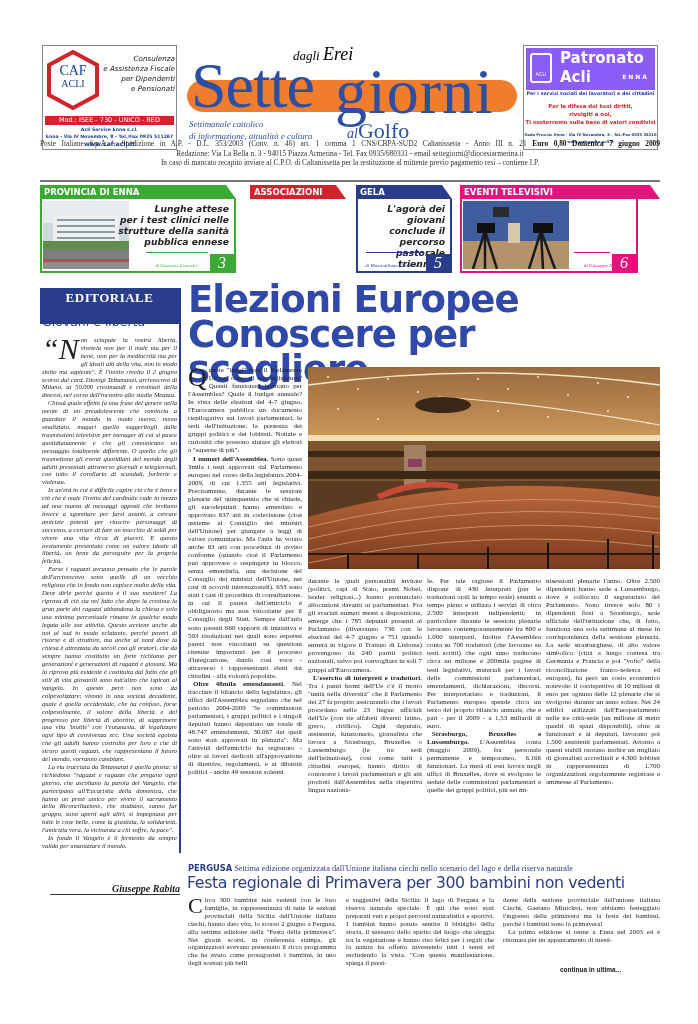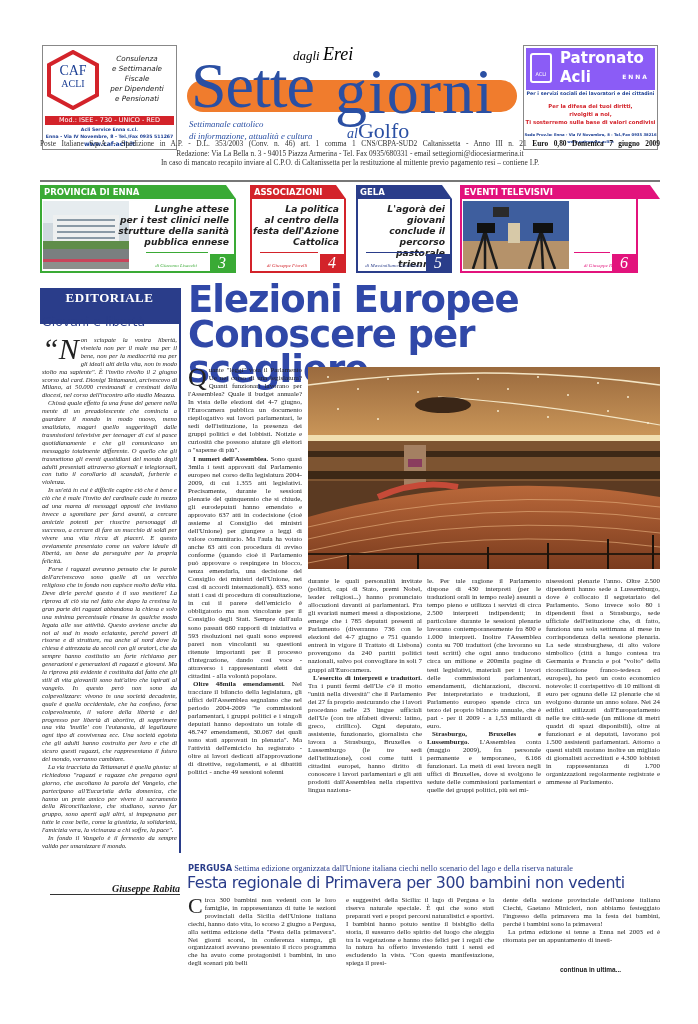--- a/index.html
+++ b/index.html
@@ -3,21 +3,21 @@
 <meta charset="utf-8">
 <style>
   * { box-sizing: border-box; margin: 0; padding: 0; }
   html, body { width: 698px; height: 1024px; background: #ffffff; overflow: hidden; }
   body { position: relative; font-family: "Liberation Serif", "DejaVu Serif", serif; color: #1a1a1a; }
   .abs { position: absolute; }
 
   
   .ad-left { left: 42px; top: 45px; width: 135px; height: 105px; border: 1px solid #888; background: #fff; }
   .caf-hex { position: absolute; left: 4px; top: 4px; width: 52px; height: 60px; }
-  .caf-text { position: absolute; left: 56px; top: 8px; width: 76px; text-align: center; font-family: "DejaVu Sans", sans-serif; font-style: italic; font-size: 7.2px; line-height: 10px; color: #222; }
+  .caf-text { position: absolute; left: 56px; top: 8px; width: 76px; text-align: right; font-family: "DejaVu Sans", sans-serif; font-style: italic; font-size: 7.2px; line-height: 10px; color: #222; }
   .caf-bar { position: absolute; left: 2px; right: 2px; top: 70px; height: 9px; background: #d3232a; color: #fff; font-family: "DejaVu Sans", sans-serif; font-size: 6.5px; text-align: center; line-height: 9px; }
   .caf-addr { position: absolute; left: 0; right: 0; top: 80px; text-align: center; font-family: "DejaVu Sans", sans-serif; font-size: 4.6px; line-height: 7px; color: #1c3f94; font-weight: bold; }
   .caf-addr .web { font-size: 6.2px; }
 
   .masthead { left: 185px; top: 42px; width: 335px; height: 108px; }
   .mh-band { position: absolute; left: 2px; top: 38px; width: 330px; height: 32px; background: #f07c2d; border-radius: 16px; }
   .mh-sette { position: absolute; left: 6px; top: 12px; font-family: "Liberation Serif", serif; font-size: 64px; color: #2a4fa3; letter-spacing: -1px; line-height: 64px; }
   .mh-giorni { position: absolute; left: 150px; top: 18px; font-family: "Liberation Serif", serif; font-size: 64px; color: #2a4fa3; letter-spacing: 1px; line-height: 64px; }
   .mh-dagli { position: absolute; left: 108px; top: 2px; font-family: "Liberation Serif", serif; font-style: italic; font-size: 13px; color: #000000; }
   .mh-dagli b { font-size: 18px; font-weight: normal; }
@@ -88,21 +88,21 @@
 <div class="abs ad-left">
   <svg class="caf-hex" viewBox="0 0 52 60">
     <polygon points="26,2 50,15 50,45 26,58 2,45 2,15" fill="#fff" stroke="#d3232a" stroke-width="4"></polygon>
   </svg>
   <div class="abs" style="left:4px;top:18px;width:52px;text-align:center;font-family:'Liberation Serif',serif;color:#1c3f94;font-size:14px;line-height:14px;">
     <div>CAF</div>
     <div style="font-size:10px;line-height:11px;">ACLI</div>
   </div>
   <div class="caf-text">
     <div>Consulenza</div>
-    <div>e Settimanale Fiscale</div>
+    <div>e Assistenza Fiscale</div>
     <div>per Dipendenti</div>
     <div>e Pensionati</div>
   </div>
   <div class="caf-bar">Mod.: ISEE - 730 - UNICO - RED</div>
   <div class="caf-addr">
     <div>Acli Service Enna s.r.l.</div>
     <div>Enna - Via IV Novembre, 8 - Tel./Fax 0935 511267</div>
     <div class="web">www.caf.acli.it</div>
   </div>
 </div>
@@ -178,31 +178,20 @@
     <div class="t-author" style="left:100px;width:68px;color:#3aaa35;">di Giacomo Lisacchi</div>
     <div class="t-num" style="background:#3aaa35;">3</div>
   </div>
 </div>
 
 <div class="teaser" style="left:250px;width:96px;">
   <svg class="abs" style="left:0;top:0;" width="96" height="14">
       <polygon points="0,0 86,0 96,14 0,14" fill="#d3232a"></polygon>
     </svg>
   <div class="t-head">ASSOCIAZIONI</div>
-  <div class="t-body" style="border-color:#d3232a;">
-    <div class="t-title" style="top:4px;">
-      <div>La politica</div>
-      <div>al centro della</div>
-      <div>festa dell'Azione</div>
-      <div>Cattolica</div>
-    </div>
-    <div class="abs" style="left:8px;right:26px;bottom:18px;height:1px;background:#d3232a;"></div>
-    <div class="t-author" style="left:4px;width:62px;color:#d3232a;">di Giuseppe Fiorelli</div>
-    <div class="t-num" style="background:#d3232a;">4</div>
-  </div>
 </div>
 
 <div class="teaser" style="left:356px;width:96px;">
   <svg class="abs" style="left:0;top:0;" width="96" height="14">
       <polygon points="0,0 86,0 96,14 0,14" fill="#2a3d8a"></polygon>
     </svg>
   <div class="t-head">GELA</div>
   <div class="t-body" style="border-color:#2a3d8a;">
     <div class="t-title" style="top:4px;">
       <div>L'agorà dei</div>

